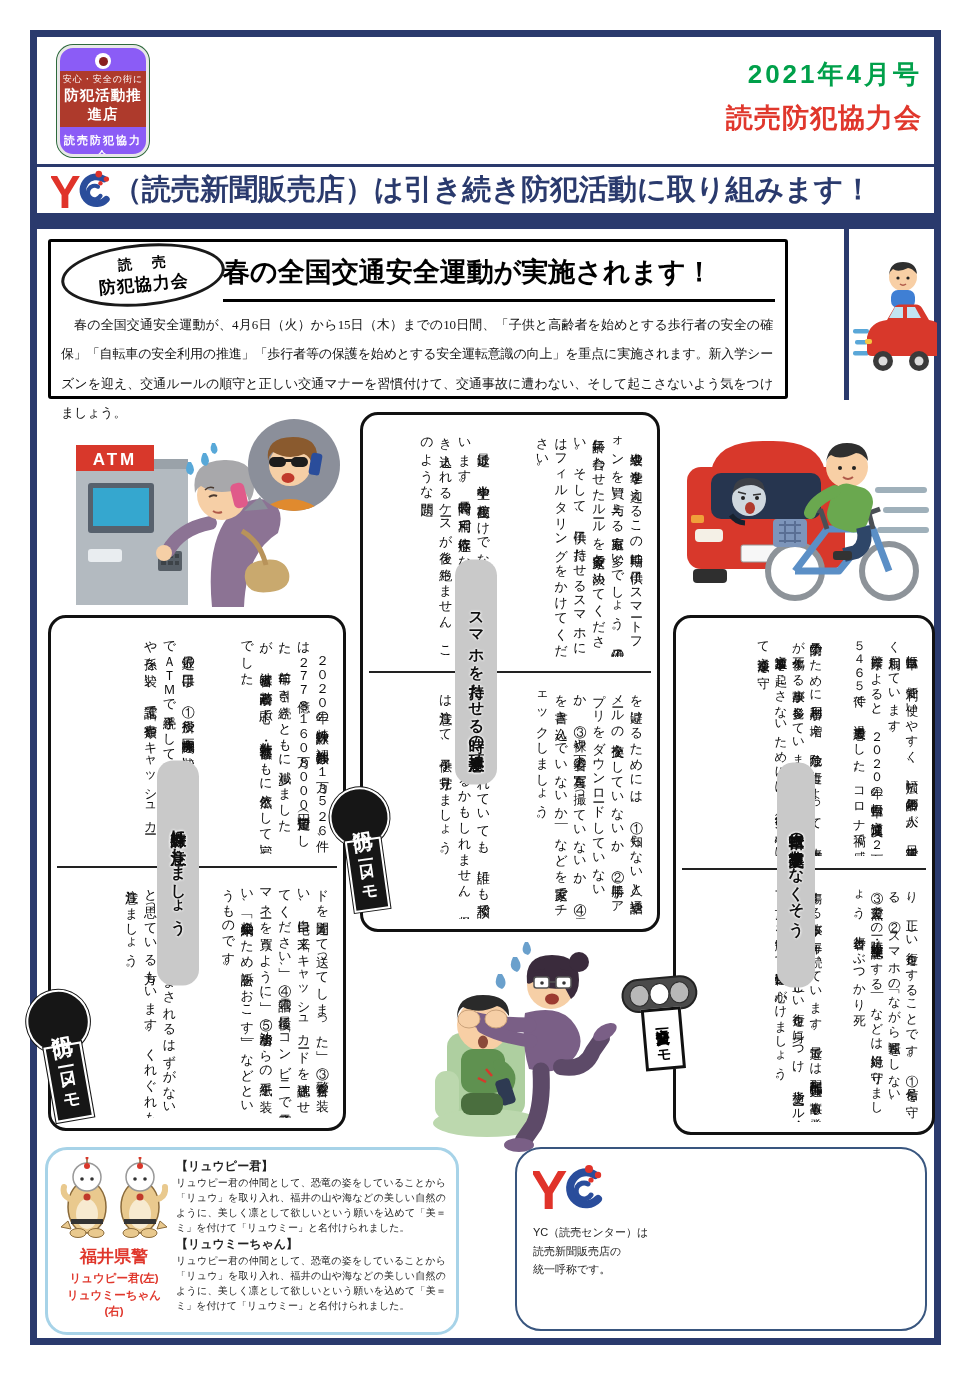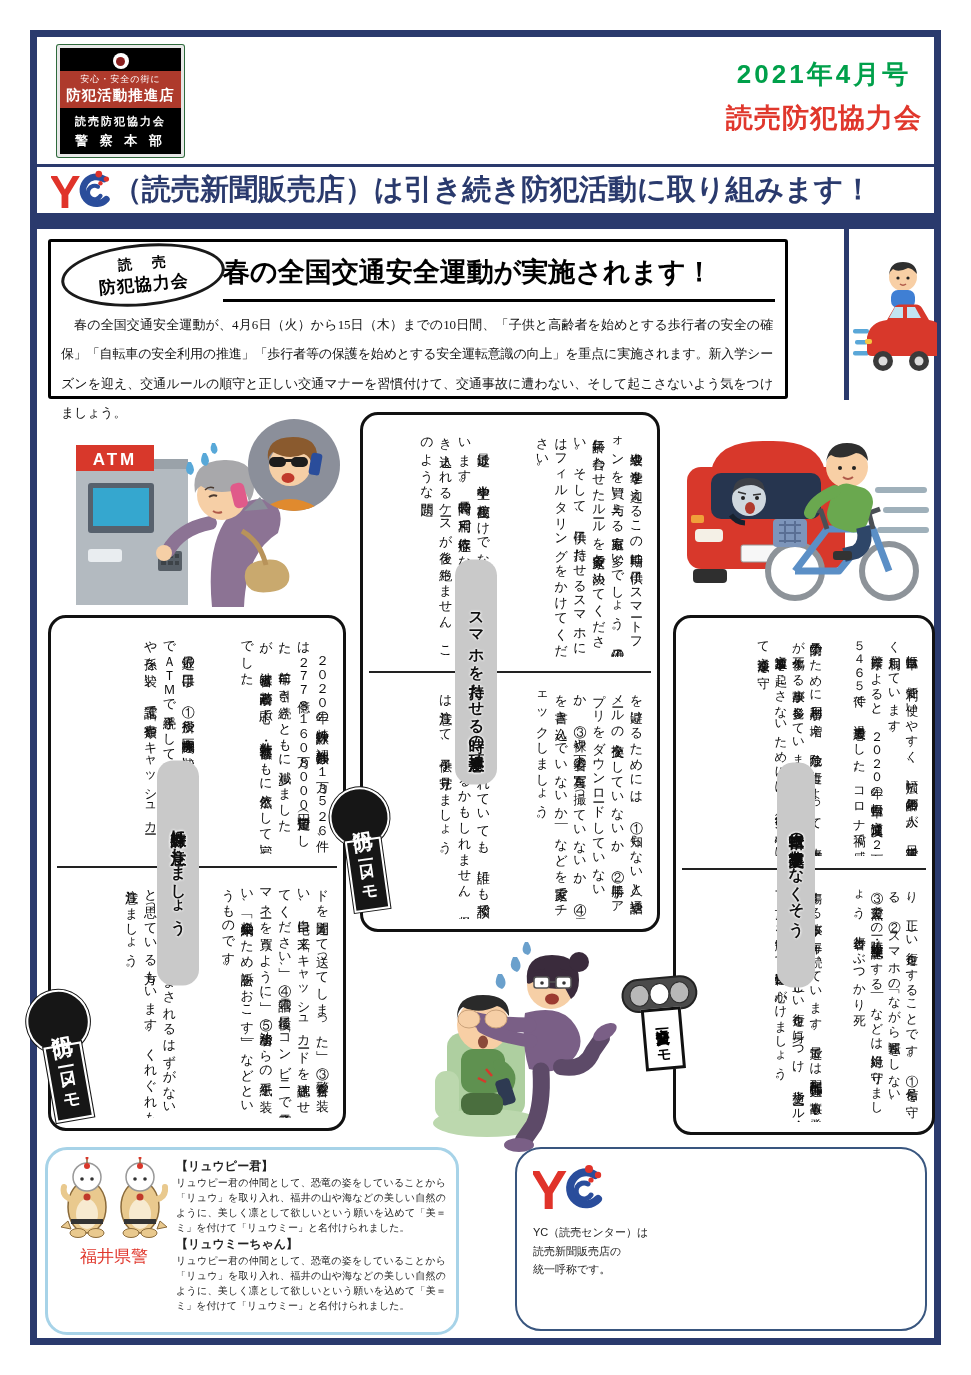--- a/index.html
+++ b/index.html
@@ -2,37 +2,37 @@
 <html><head>
 <meta charset="utf-8">
 <style>
   html,body { margin:0; padding:0; background:#fff; }
   body { font-family:"Liberation Sans", sans-serif; }
   .page { position:relative; width:971px; height:1375px; background:#ffffff; overflow:hidden; }
   .sheet { position:absolute; left:30px; top:30px; width:911px; height:1315px;
            box-sizing:border-box; border:7px solid #2a3a6d; background:#fff; }
 
   
-  .shop-badge { position:absolute; left:20px; top:8px; width:127px; height:112px;
-    background:#000000; border:3px solid #e8e8e8; box-sizing:border-box; border-radius:2px;
+  .shop-badge { position:absolute; left:20px; top:8px; width:92px; height:112px;
+    background:#8b5cf6; border:3px solid #e8e8e8; box-sizing:border-box; border-radius:16px;
     box-shadow:0 0 0 1px #2e6a3c; text-align:center; overflow:hidden; }
   .emblem { width:16px; height:16px; border-radius:50%; background:#fff; margin:5px auto 2px;
     display:flex; align-items:center; justify-content:center; }
   .emblem i { width:9px; height:9px; border-radius:50%; background:#8a2020; display:block; }
   .red-band { background:#ae3a2c; color:#fff; padding:2px 0 3px; }
   .red-band .tag { font-size:9px; letter-spacing:1px; }
   .red-band .nm { font-size:14.5px; font-weight:bold; letter-spacing:1px; }
   .badge-org { color:#fff; font-size:11px; font-weight:bold; letter-spacing:2px; margin-top:6px; }
   .badge-dept { color:#fff; font-size:13px; font-weight:bold; letter-spacing:4px; margin-top:3px; }
 
   .news-title { position:absolute; left:142px; top:2px; width:560px; height:122px;
     display:flex; align-items:center; justify-content:center;
     font-size:84px; font-weight:900; color:#2a3a6d; letter-spacing:38px; text-indent:38px;
     font-family:"Liberation Serif", serif; white-space:nowrap; }
-  .issue-block { position:absolute; right:12px; top:20px; text-align:center; white-space:nowrap; }
+  .issue-block { position:absolute; right:12px; top:20px; text-align:right; white-space:nowrap; }
   .issue-date { color:#00a04a; font-size:26px; font-weight:900; letter-spacing:3px; }
   .publisher { color:#e0372c; font-size:27px; font-weight:900; letter-spacing:1px; margin-top:8px; }
 
   .hdr-divider { position:absolute; left:0; right:0; top:127px; height:3px; background:#2a3a6d; }
   .yc-banner { position:absolute; left:0; right:0; top:130px; height:46px;
     display:flex; align-items:center; padding-left:14px; box-sizing:border-box; }
   .yc-banner .txt { color:#2a3a6d; font-size:29px; font-weight:900; letter-spacing:0px; white-space:nowrap; }
   .hdr-bar { position:absolute; left:0; right:0; top:176px; height:16px; background:#2a3a6d; }
 
   
@@ -113,21 +113,21 @@
 
   
   .illus { position:absolute; }
 
   
   .mascot-box { position:absolute; left:8px; top:1110px; width:414px; height:188px;
     border:3px solid #a7d3e8; border-radius:22px; box-sizing:border-box; padding:5px 10px 4px; background:#fff; }
   .mascot-title { text-align:center; color:#0097d7; font-size:22px; font-weight:900; letter-spacing:1px; }
   .mascot-cols { display:flex; margin-top:2px; }
   .mascot-leftcol { width:112px; flex:none; text-align:center; }
-  .pref-name { color:#e0372c; font-size:17px; font-weight:400; margin-top:2px; }
+  .pref-name { color:#e0372c; font-size:17px; font-weight:700; margin-top:2px; }
   .mascot-cap { color:#e0372c; font-size:11.5px; font-weight:900; line-height:1.45; margin-top:2px; }
   .mascot-rightcol { flex:1; padding-left:6px; }
   .ms-head { font-size:12px; font-weight:900; color:#222; margin-top:1px; }
   .ms-body { font-size:10px; line-height:1.5; color:#222; text-align:justify; }
 
   .yc-box { position:absolute; left:478px; top:1110px; width:412px; height:184px;
     border:2px solid #39567f; border-radius:26px; box-sizing:border-box; padding:14px 16px; background:#fff; }
   .yc-note { font-size:11px; line-height:1.7; color:#222; margin-top:6px; white-space:pre-line; }
 </style>
 </head>
@@ -439,20 +439,24 @@
                 <circle cx="80" cy="1" r="1.5" fill="#d8382b"></circle>
               <circle cx="75" cy="22" r="1.8" fill="#333"></circle>
                 <circle cx="85" cy="22" r="1.8" fill="#333"></circle>
               <circle cx="80" cy="40" r="3.5" fill="#c0392b"></circle>
               <path d="M97,42 q9,-2 8,-12" stroke="#e9c98e" stroke-width="6" fill="none" stroke-linecap="round"></path>
               <ellipse cx="71" cy="76" rx="8" ry="4.5" fill="#e9c98e" stroke="#8a6a3a"></ellipse>
               <ellipse cx="89" cy="76" rx="8" ry="4.5" fill="#e9c98e" stroke="#8a6a3a"></ellipse>
             </g>
           </svg>
           <div class="pref-name">福井県警</div>
+          <div class="mascot-cap">
+            <div>リュウピー君(左)</div>
+            <div>リュウミーちゃん(右)</div>
+          </div>
         </div>
         <div class="mascot-rightcol">
           <div class="ms-head">【リュウピー君】</div>
           <div class="ms-body">リュウピー君の仲間として、恐竜の姿をしていることから「リュウ」を取り入れ、福井の山や海などの美しい自然のように、美しく凛として欲しいという願いを込めて「美＝ミ」を付けて「リュウミー」と名付けられました。</div>
           <div class="ms-head">【リュウミーちゃん】</div>
           <div class="ms-body">リュウピー君の仲間として、恐竜の姿をしていることから「リュウ」を取り入れ、福井の山や海などの美しい自然のように、美しく凛として欲しいという願いを込めて「美＝ミ」を付けて「リュウミー」と名付けられました。</div>
         </div>
       </div>
     </div>
 

